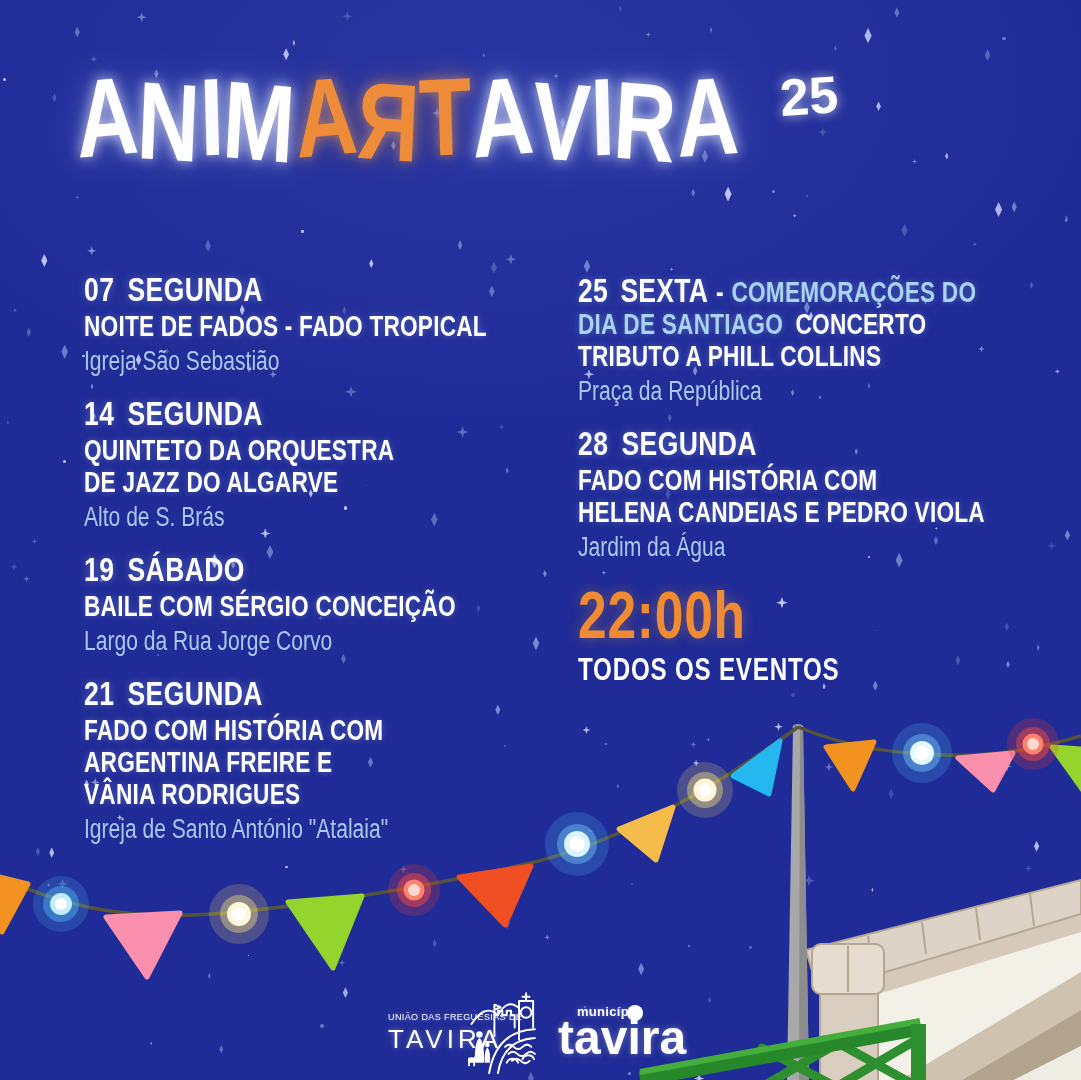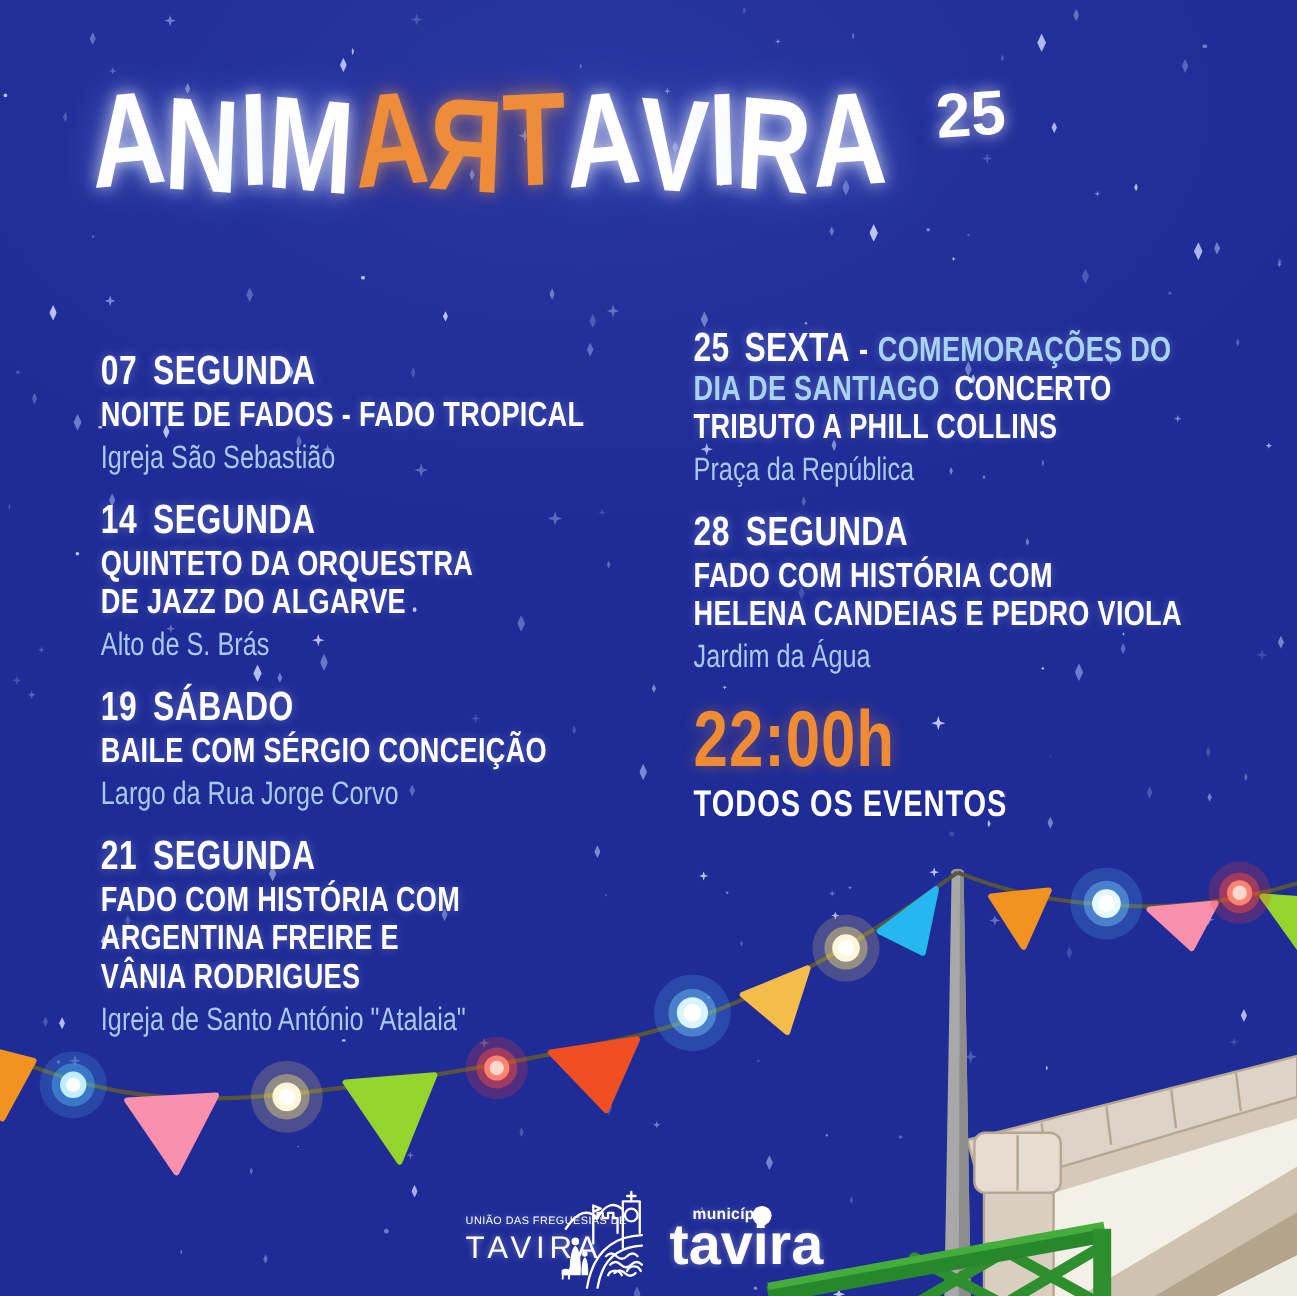--- a/index.html
+++ b/index.html
@@ -34,21 +34,21 @@
   }
   .julho-badge{position:absolute; left:806px; top:50px; width:230px; height:142px;}
   .julho-badge svg{position:absolute; inset:0; overflow:visible;}
   .julho-text{
     position:absolute; inset:0; display:flex; align-items:center; justify-content:center;
     padding-top:14px; font-size:45px; font-weight:bold; letter-spacing:4px; color:#ef8c3a;
   }
   
   main{position:absolute; inset:0; z-index:3; color:#fff;}
   .col{position:absolute; top:272px;}
-  .col-left{left:84px;margin-top:20px;}
+  .col-left{left:84px;}
   .col-right{left:578px;}
   .col-inner{transform:scaleX(.78); transform-origin:0 0; width:640px;}
   .event{margin-bottom:20px;}
   .event-heading{margin:0 0 5px 0; font-size:34px; font-weight:bold; line-height:1; letter-spacing:.5px;
     text-shadow:0 0 10px rgba(210,225,255,.35);}
   .event-heading .day{margin-right:17px;}
   .event-line{font-size:29px; font-weight:bold; line-height:1.1; letter-spacing:.3px;
     text-shadow:0 0 9px rgba(210,225,255,.3);}
   .event-line .day{font-size:34px; margin-right:16px;}
   .event-line .weekday{font-size:34px;}

